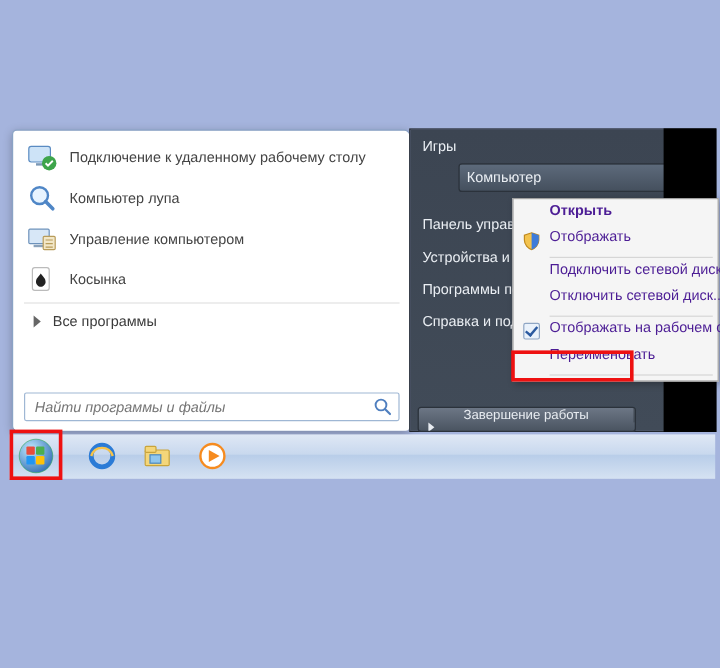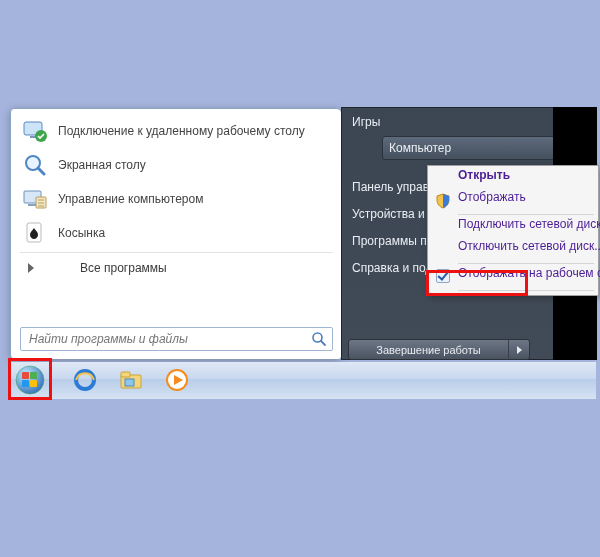--- a/index.html
+++ b/index.html
@@ -52,21 +52,20 @@
   .sep {
     height: 1px;
     background: #e2e2e2;
     margin: 2px 8px;
   }
   .all-programs-row {
     display: flex;
     align-items: center;
     padding: 6px 10px 8px 10px;
     cursor: pointer;
-    gap: 36px;
   }
   .all-programs-row .tri {
     width: 0; height: 0;
     border-top: 5px solid transparent;
     border-bottom: 5px solid transparent;
     border-left: 6px solid #666;
     margin-right: 10px; margin-left: 6px;
   }
 
   .search-wrap {
@@ -121,20 +120,21 @@
 
   .shutdown-row {
     position: absolute;
     left: 348px; top: 339px;
     width: 182px; height: 21px;
     display: flex;
     background: linear-gradient(to bottom,#6c7685,#4a5461);
     border: 1px solid #2b323b;
     border-radius: 3px;
     overflow: hidden;
+    flex-direction: column;
   }
   .shutdown-btn {
     flex: 1;
     color: #e8ecf1;
     font-size: 11px;
     display: flex; align-items: center; justify-content: center;
     border-right: 1px solid #394049;
   }
   .shutdown-arrow {
     width: 20px; display: flex; align-items: center; justify-content: center;
@@ -247,21 +247,21 @@
         </span>
         <span class="program-label">Подключение к удаленному рабочему столу</span>
       </div>
       <div class="program-row">
         <span class="program-icon">
           <svg viewBox="0 0 26 26">
               <circle cx="11" cy="11" r="7" fill="#e8f4ff" stroke="#4f86c6" stroke-width="2"></circle>
               <line x1="16" y1="16" x2="22" y2="22" stroke="#4f86c6" stroke-width="3" stroke-linecap="round"></line>
             </svg>
         </span>
-        <span class="program-label">Экранная столу</span>
+        <span class="program-label">Компьютер лупа</span>
       </div>
       <div class="program-row">
         <span class="program-icon">
           <svg viewBox="0 0 26 26">
               <rect x="2" y="5" width="17" height="12" rx="1" fill="#d7e7f7" stroke="#6d92bb"></rect>
               <rect x="6" y="18" width="9" height="2" fill="#8aa2bb"></rect>
               <rect x="14" y="11" width="10" height="11" rx="1" fill="#f2e7c7" stroke="#b89c5a"></rect>
               <path d="M16 14h6M16 17h6M16 20h6" stroke="#b89c5a"></path>
             </svg>
         </span>
@@ -350,20 +350,23 @@
       <span>Подключить сетевой диск...</span>
     </div>
   <div class="ctx-item">
       <span>Отключить сетевой диск...</span>
     </div>
   <div class="ctx-sep"></div>
   <div class="ctx-item">
     <span class="ctx-check"></span>
     <span>Отображать на рабочем столе</span>
   </div>
+  <div class="ctx-item">
+      <span>Переименовать</span>
+    </div>
   <div class="ctx-sep"></div>
 
   <div class="ctx-highlight" style="left:-2px; bottom:-1px; width:102px; height:26px;"></div>
 </div>
 
 <div class="taskbar">
   <div class="tb-btn" style="left:3px;">
     <span>
       <svg width="30" height="30" viewBox="0 0 30 30">
         <circle cx="15" cy="15" r="14" fill="url(#g1)" stroke="#3a5" stroke-width="0.5"></circle>

